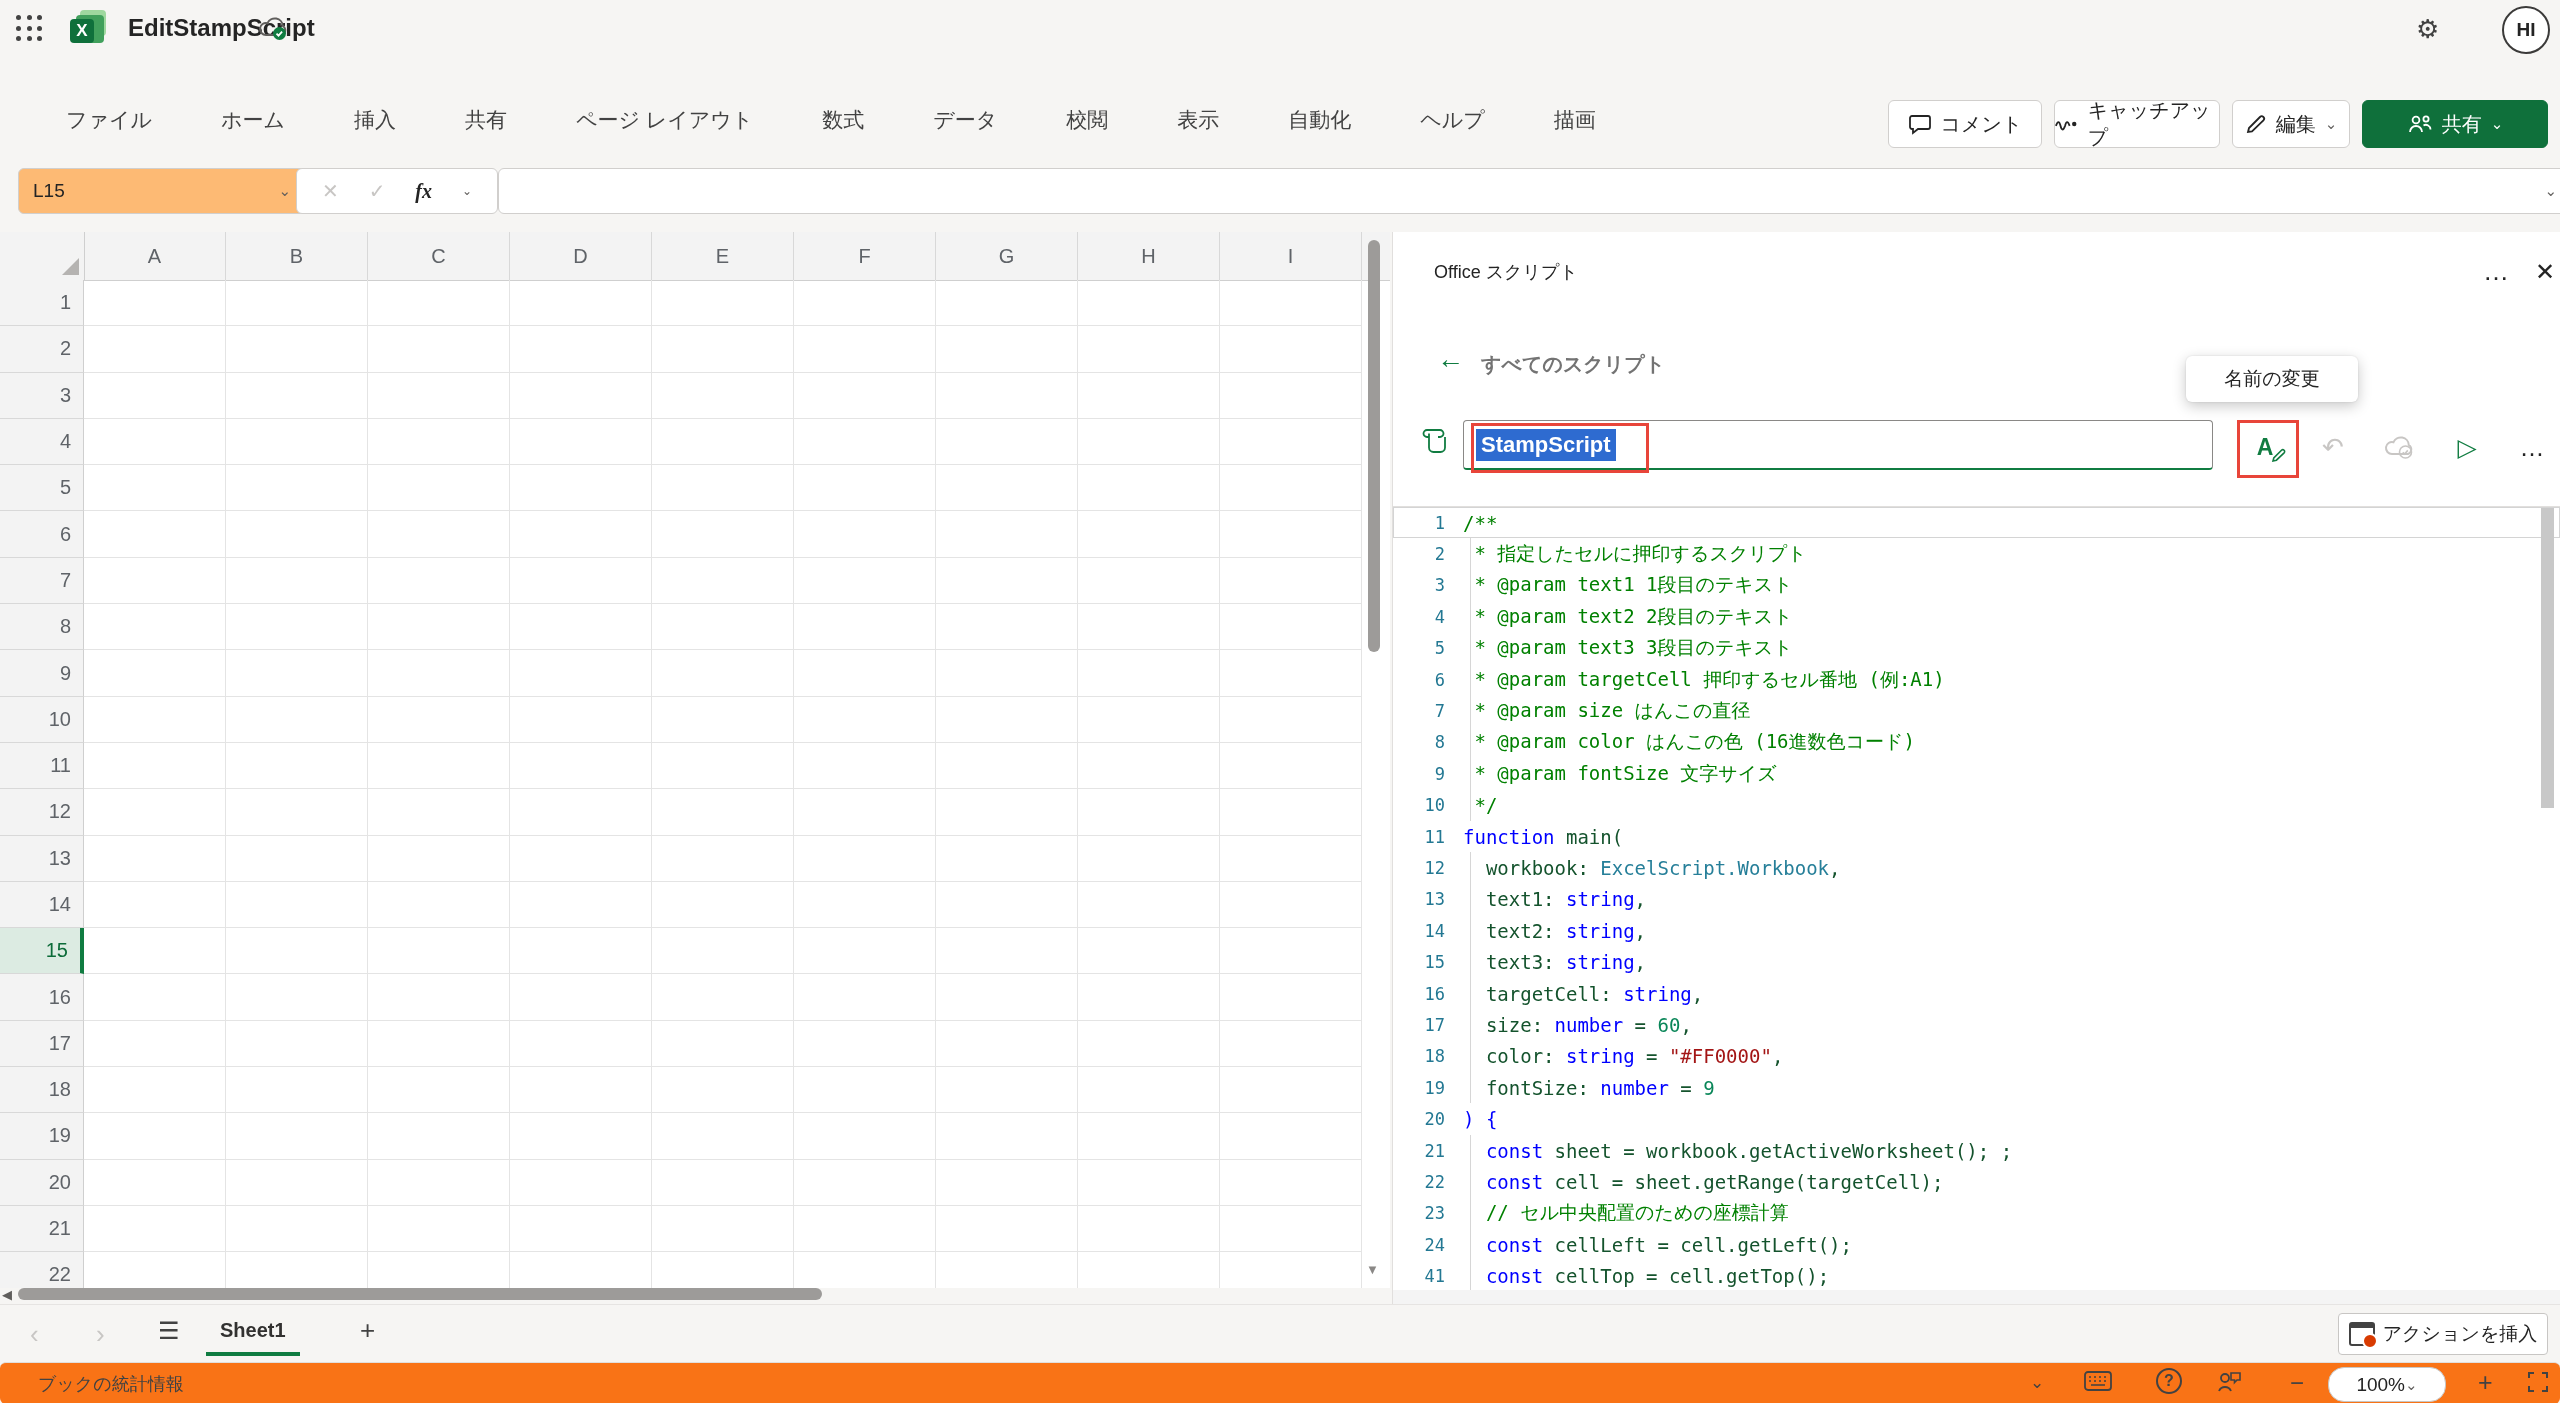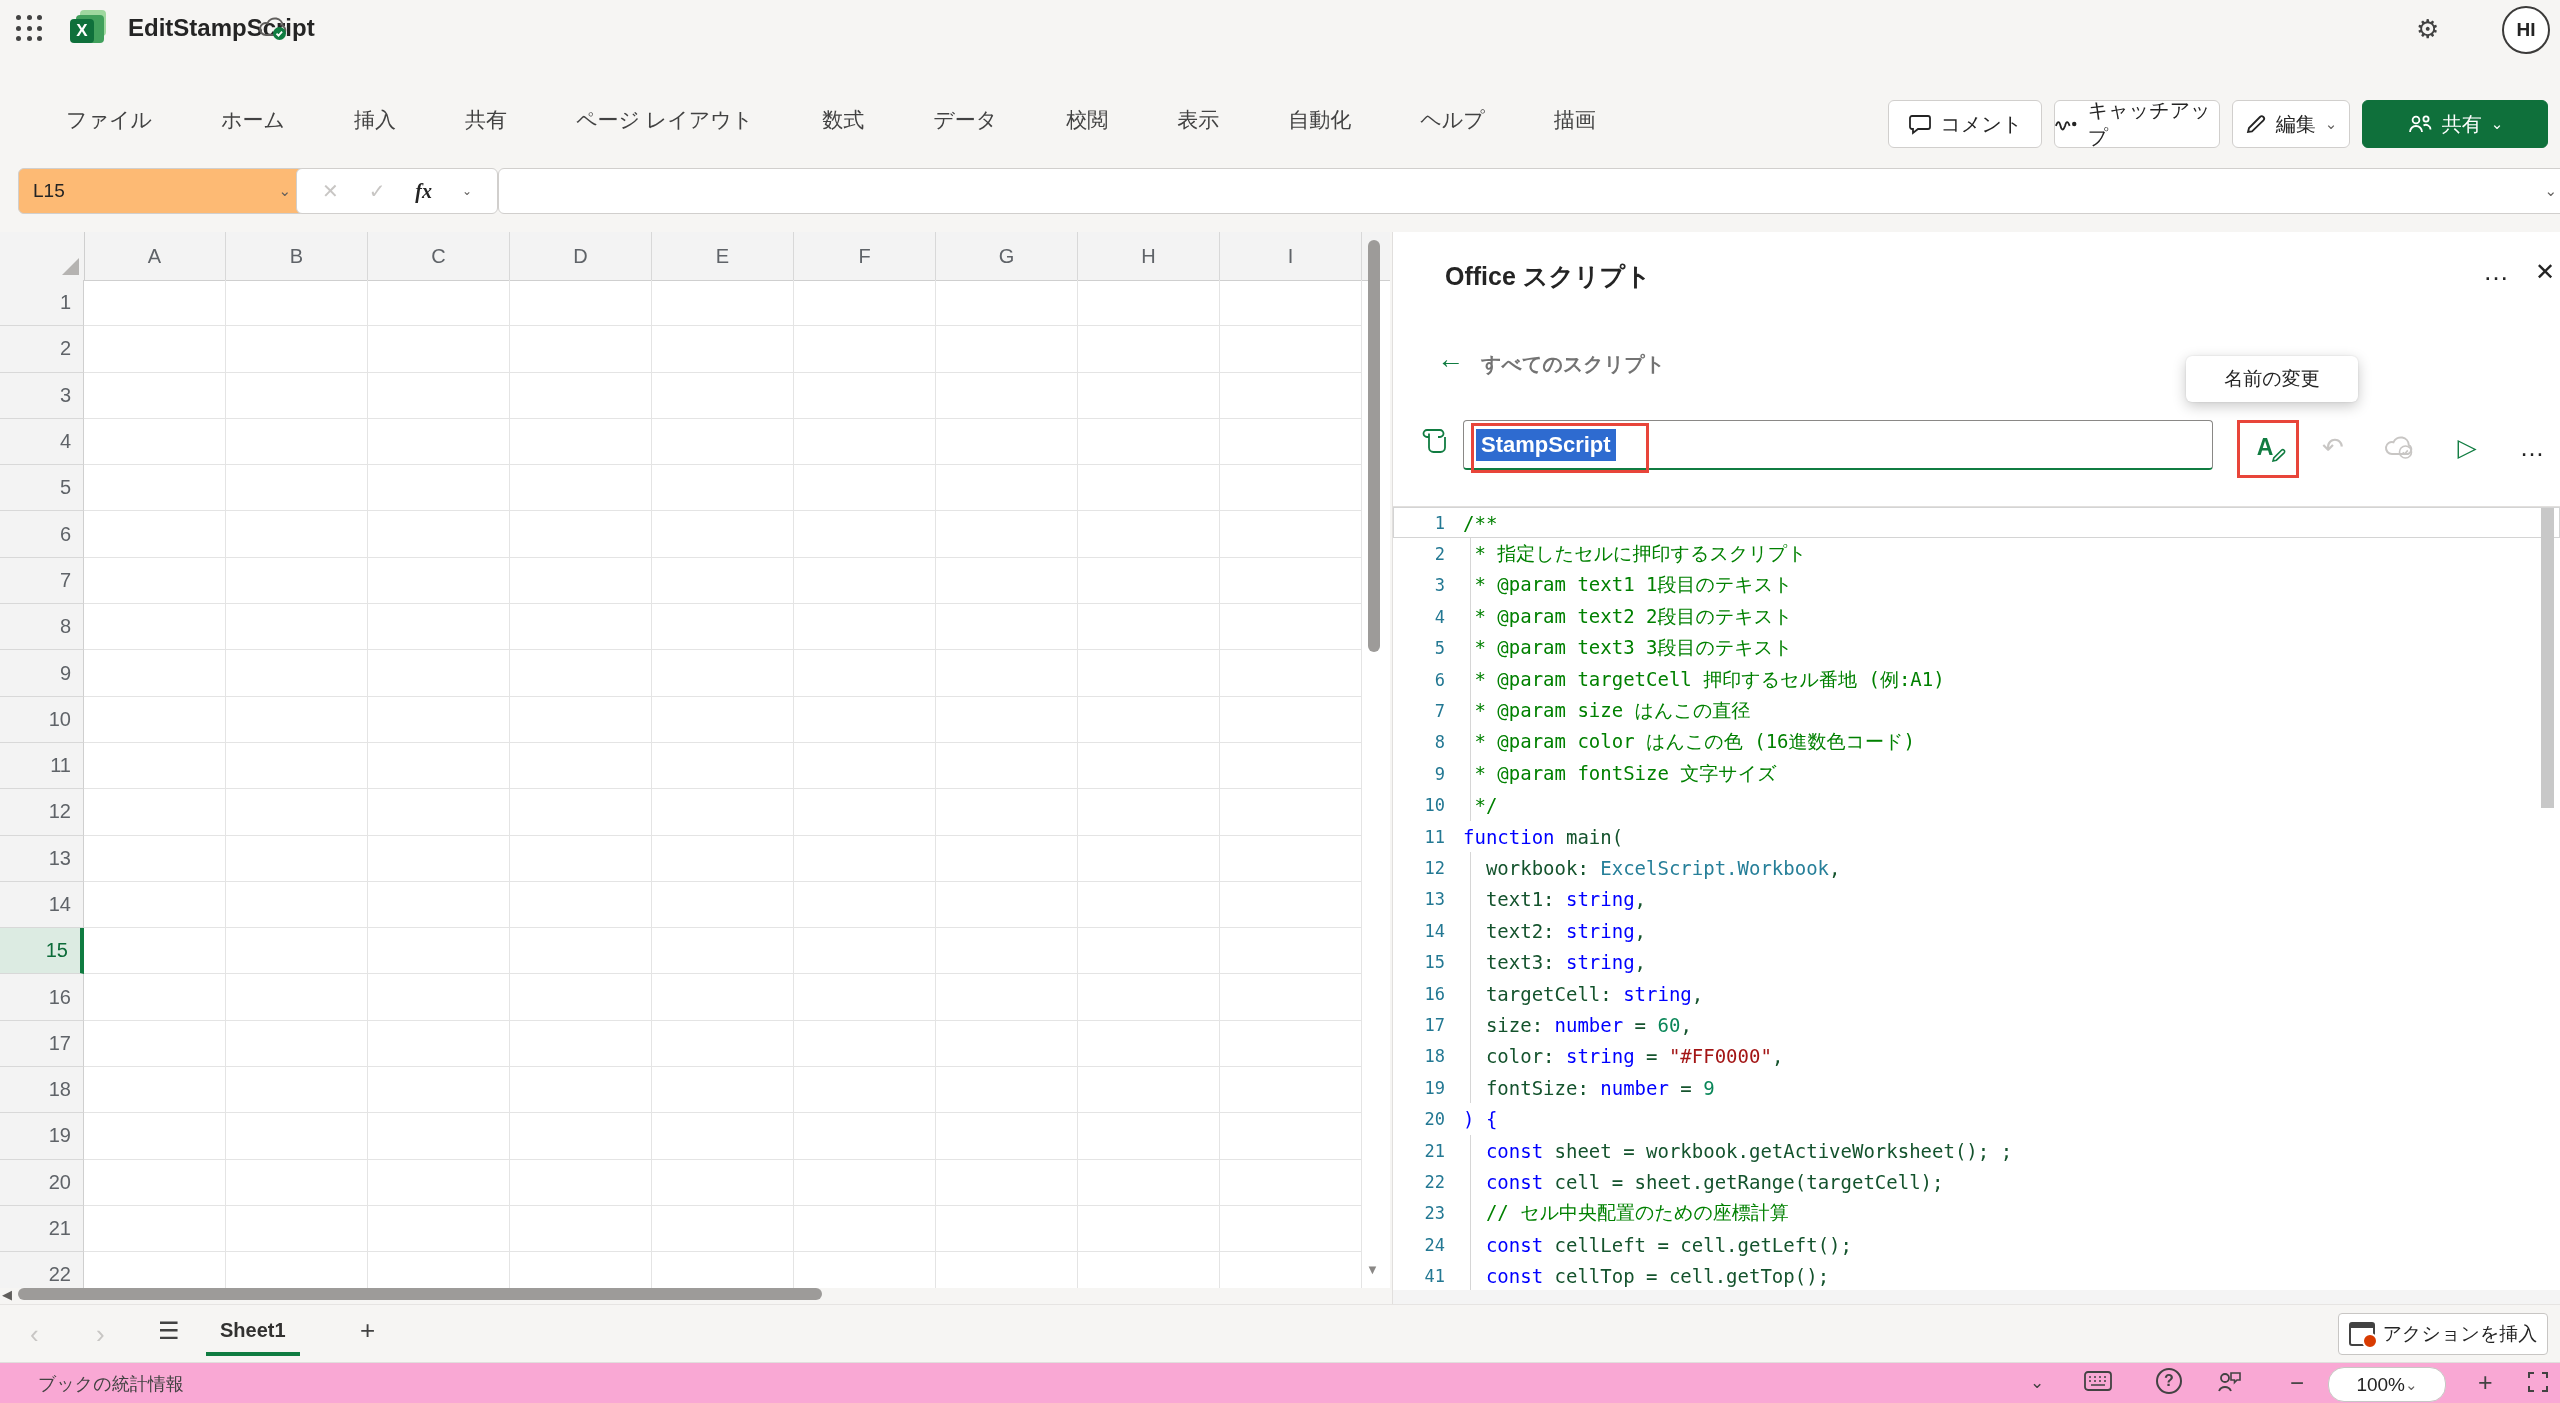--- a/index.html
+++ b/index.html
@@ -64,21 +64,21 @@
   .rowhead.sel{background:#dcebe2;color:#0c6b39;border-right:4px solid #107c41;}
   .rowcells{width:1278px;border-bottom:1px solid #e4e4e4;box-sizing:border-box;cursor:cell;
             background:repeating-linear-gradient(90deg,transparent 0 141px,#e4e4e4 141px 142px);}
   
   #vscroll-thumb{left:1368px;top:240px;width:12px;height:412px;background:#9d9b99;border-radius:6px;cursor:pointer;}
   #vscroll-down{left:1366px;top:1262px;font-size:13px;color:#8a8886;cursor:pointer;}
   #hscroll-left{left:2px;top:1287px;font-size:13px;color:#605e5c;cursor:pointer;}
   #hscroll-thumb{left:18px;top:1288px;width:804px;height:12px;background:#9d9b99;border-radius:6px;cursor:pointer;}
   
   #panel{left:1392px;top:232px;width:1168px;height:1072px;background:#fff;border-left:1px solid #e1dfdd;box-sizing:border-box;}
-  #panel-title{position:absolute;left:52px;top:28px;font-size:25px;font-weight:700;color:#242424;}
+  #panel-title{position:absolute;left:41px;top:28px;font-size:18px;font-weight:400;color:#242424;}
   #panel-more{position:absolute;left:1090px;top:24px;font-size:26px;color:#242424;cursor:pointer;letter-spacing:2px;}
   #panel-close{position:absolute;left:1142px;top:26px;font-size:24px;color:#242424;cursor:pointer;}
   #back-arrow{position:absolute;left:44px;top:112px;font-size:27px;color:#107c41;font-weight:700;cursor:pointer;}
   #back-label{position:absolute;left:88px;top:119px;font-size:20px;font-weight:600;color:#737373;cursor:pointer;}
   #tooltip{position:absolute;left:793px;top:124px;min-width:140px;height:46px;background:#fff;border-radius:6px;
            box-shadow:0 4px 14px rgba(0,0,0,.22),0 0 2px rgba(0,0,0,.12);display:flex;align-items:center;
            justify-content:center;font-size:19px;color:#242424;padding:0 16px;}
   #script-icon{position:absolute;left:26px;top:194px;}
   #name-input{position:absolute;left:70px;top:188px;width:750px;height:50px;background:#fff;border:1px solid #8a8886;
               border-bottom:2px solid #107c41;border-radius:4px;box-sizing:border-box;display:flex;align-items:center;
@@ -117,21 +117,21 @@
              border-bottom:4px solid #107c41;cursor:pointer;}
   #sheet-add{position:absolute;left:360px;top:10px;font-size:26px;color:#424242;cursor:pointer;}
   #insert-action{position:absolute;left:2338px;top:8px;width:210px;height:42px;background:#fff;border:1px solid #c8c6c4;
                  border-radius:4px;display:flex;align-items:center;justify-content:center;gap:8px;font-size:19px;
                  color:#242424;cursor:pointer;box-sizing:border-box;}
   #ia-icon{position:relative;width:22px;height:20px;border:2px solid #424242;border-radius:3px;}
   #ia-icon:before{content:"";position:absolute;left:0;top:0;right:0;height:4px;background:#424242;}
   #ia-icon:after{content:"";position:absolute;right:-5px;bottom:-5px;width:12px;height:12px;border-radius:50%;
                  background:#d83b01;border:2px solid #fff;}
   
-  #statusbar{left:0;top:1362px;width:2560px;height:41px;background:#f9a8d4;border-top:1px solid #e1dfdd;}
+  #statusbar{left:0;top:1362px;width:2560px;height:41px;background:#f97316;border-top:1px solid #e1dfdd;border-radius:6px;}
   #stats-label{position:absolute;left:38px;top:9px;font-size:18px;color:#424242;cursor:pointer;}
   .sbic{position:absolute;top:6px;font-size:20px;color:#424242;cursor:pointer;}
   #sb-chev{left:2030px;top:9px;font-size:17px;}
   #sb-kbd{left:2084px;top:8px;}
   #sb-help{left:2156px;top:5px;width:26px;height:26px;border:2px solid #424242;border-radius:50%;box-sizing:border-box;
            display:flex;align-items:center;justify-content:center;font-size:16px;font-weight:600;}
   #sb-feedback{left:2216px;top:7px;}
   #sb-minus{left:2290px;top:6px;font-size:24px;}
   #zoombox{position:absolute;left:2328px;top:4px;width:116px;height:33px;border:1px solid #c8c6c4;border-radius:16px;
            background:#fff;display:flex;align-items:center;justify-content:center;gap:0;font-size:19px;cursor:pointer;}

